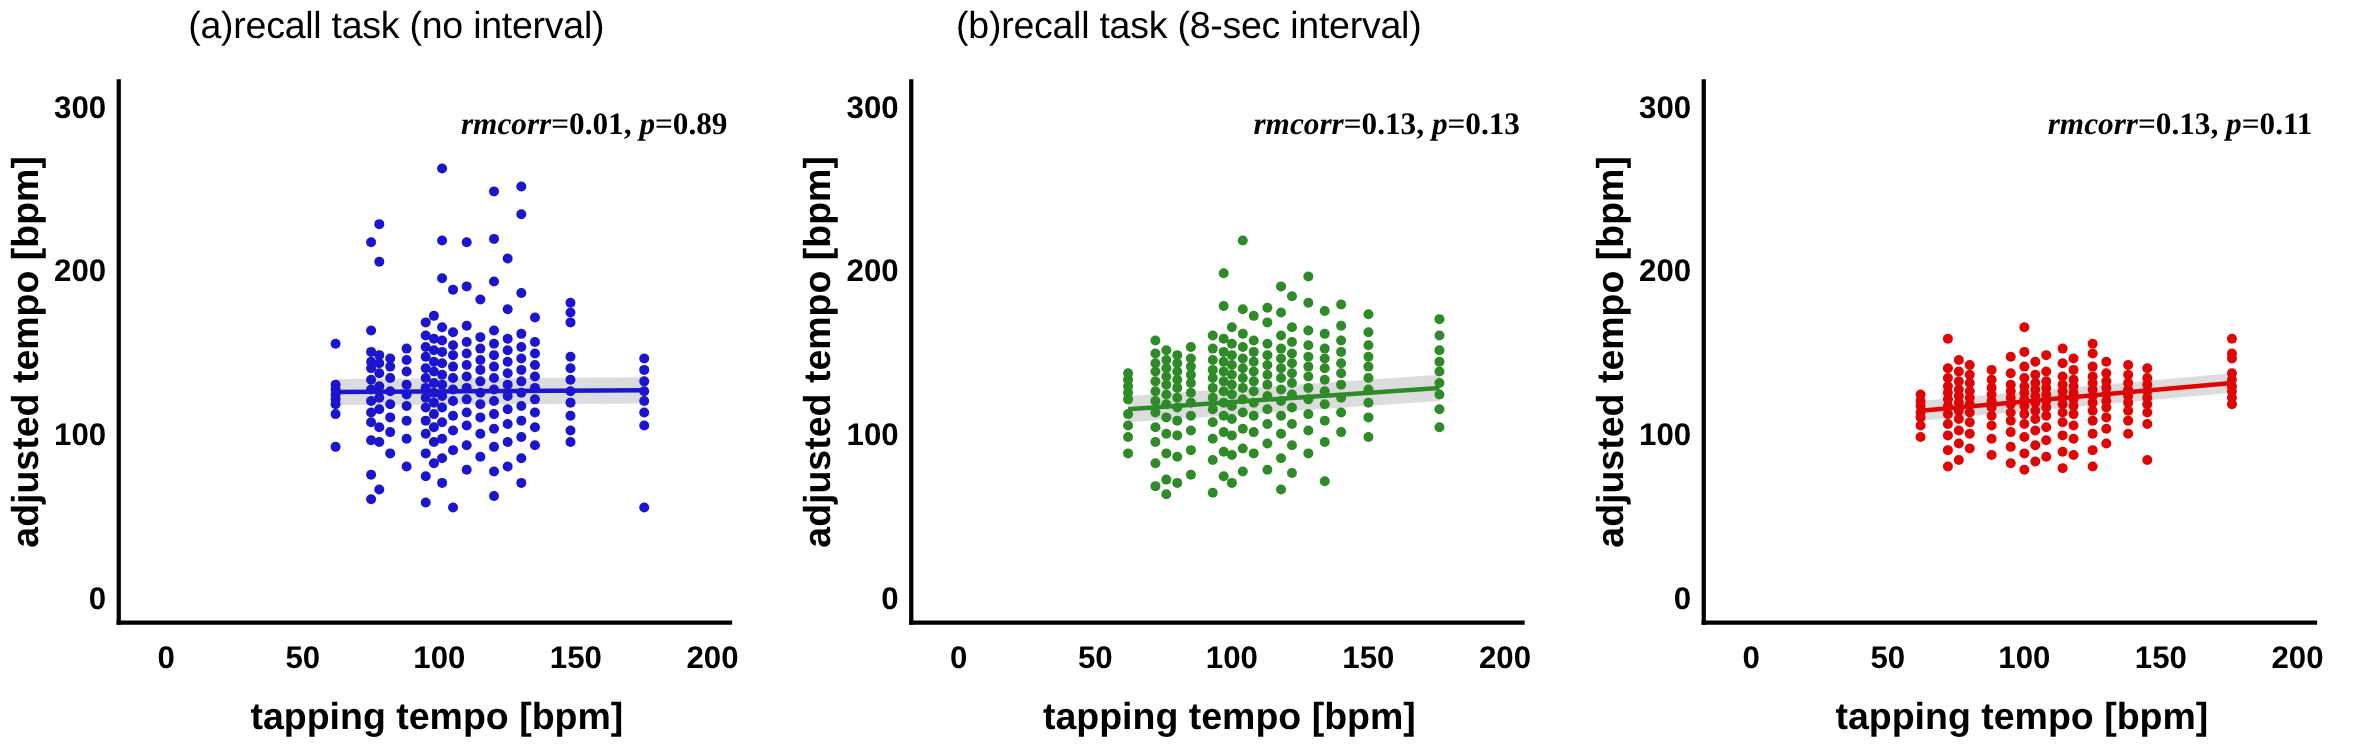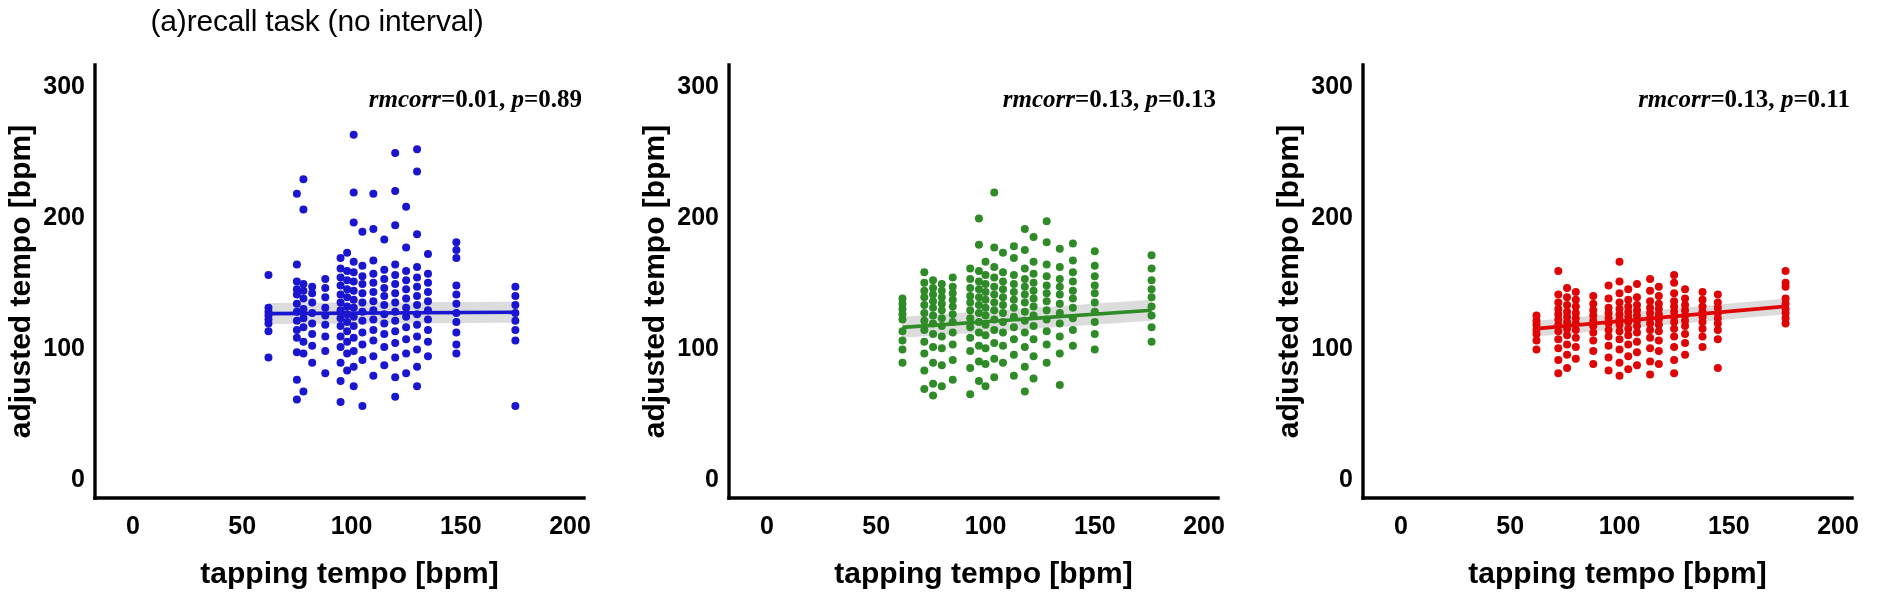--- a/index.html
+++ b/index.html
@@ -291,20 +291,21 @@
           <circle cx="515.375" cy="272.79999999999995" r="4" fill="#1a15cf"></circle>
           <circle cx="515.375" cy="281.97" r="4" fill="#1a15cf"></circle>
           <circle cx="515.375" cy="292.45000000000005" r="4" fill="#1a15cf"></circle>
           <circle cx="515.375" cy="357.95" r="4" fill="#1a15cf"></circle>
           <line x1="268.47" y1="265.595" x2="517.56" y2="264.28499999999997" stroke="#1a15cf" stroke-width="3.6"></line>
         </g>
     </svg>
   </div>
 
   <div class="panel" id="panel-b">
+    <div class="panel-title">(b)recall task (8-sec interval)</div>
     <svg class="panel-svg" width="634" height="555" viewBox="0 0 634 555">
       <g>
           <line x1="95" y1="17" x2="95" y2="450" class="axis-line"></line>
           <line x1="95" y1="450" x2="584" y2="450" class="axis-line"></line>
           <text x="85" y="439" text-anchor="end" class="tick-label">0</text>
           <text x="85" y="308" text-anchor="end" class="tick-label">100</text>
           <text x="85" y="177" text-anchor="end" class="tick-label">200</text>
           <text x="85" y="46" text-anchor="end" class="tick-label">300</text>
           <text x="133" y="486" text-anchor="middle" class="tick-label">0</text>
           <text x="242.25" y="486" text-anchor="middle" class="tick-label">50</text>

